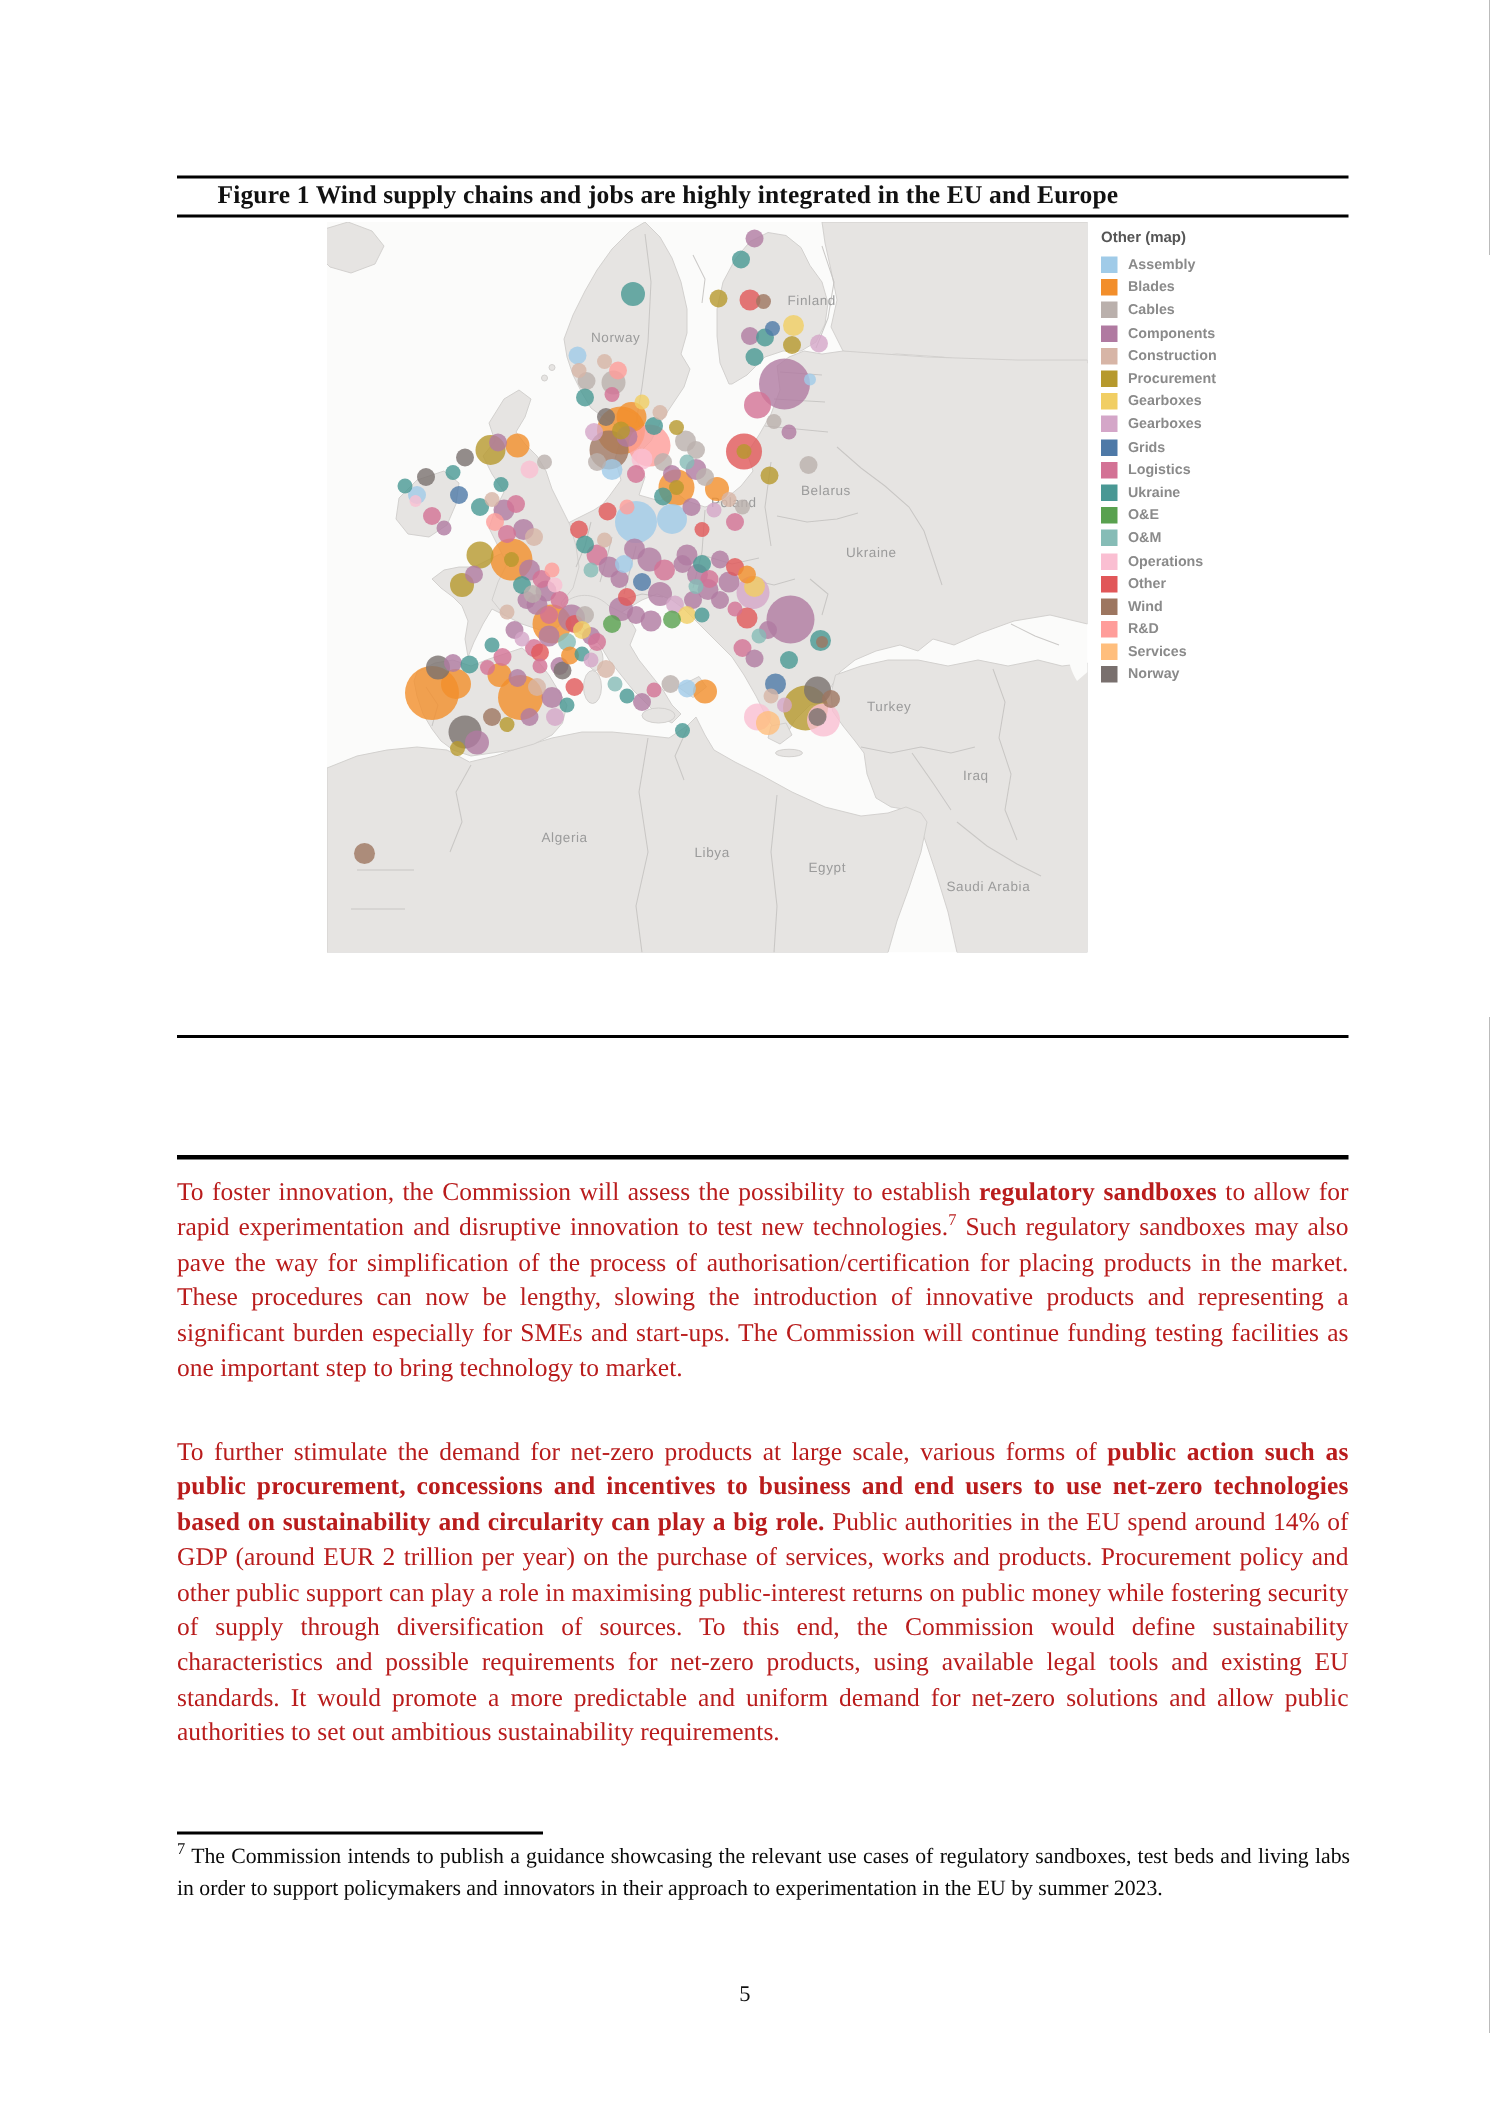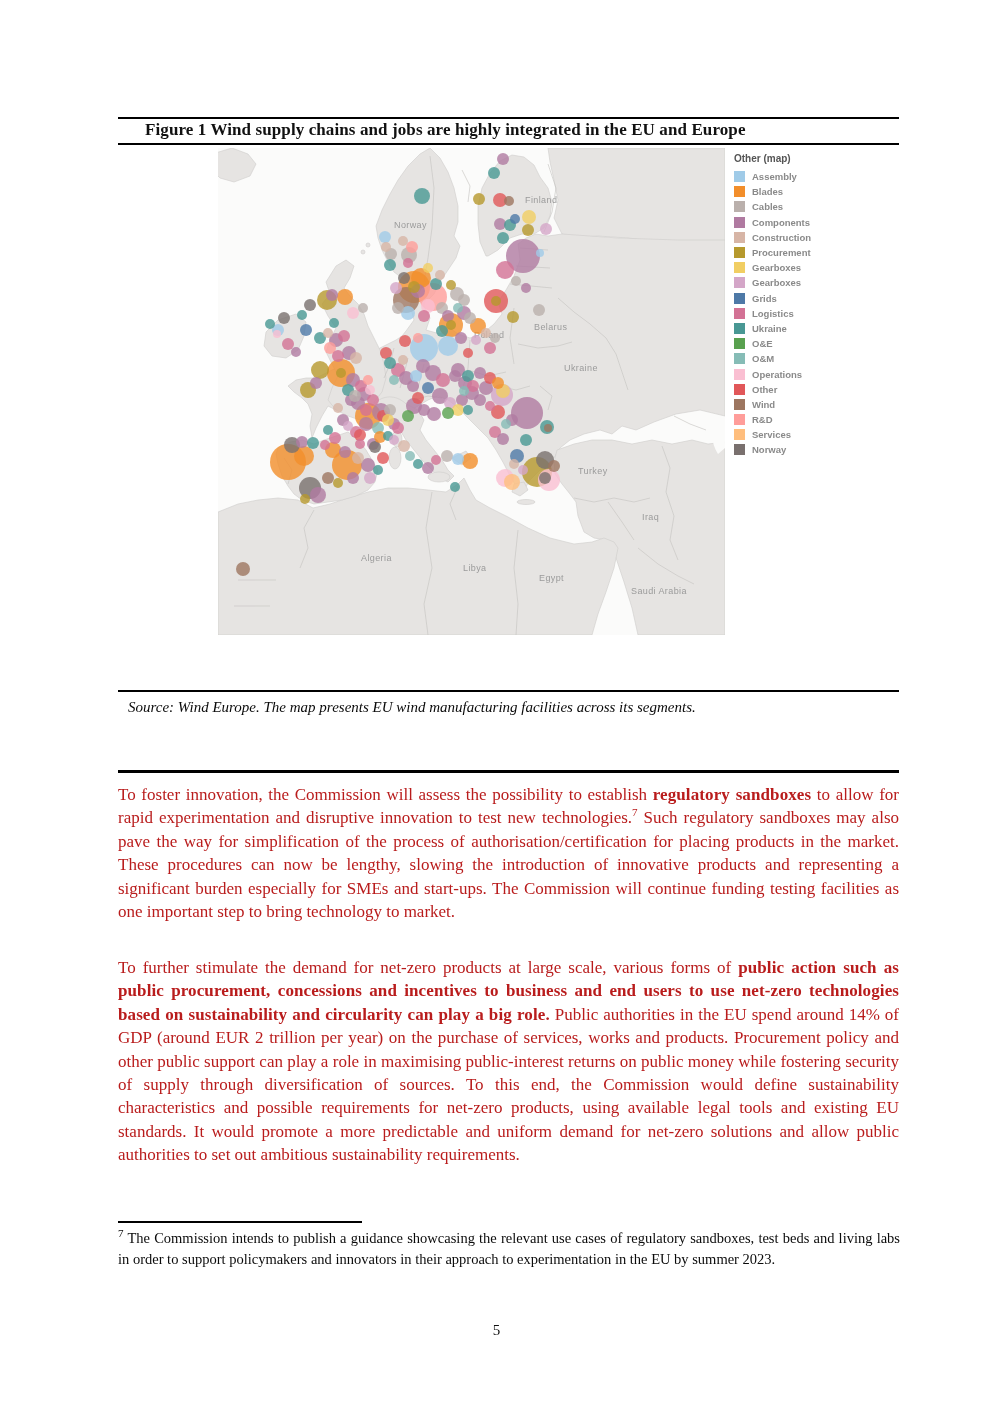--- a/index.html
+++ b/index.html
@@ -416,21 +416,20 @@
         </div>
         <div class="lg-item">
           <span class="lg-swatch" style="background: rgb(121, 112, 110);"></span>
           <span class="lg-label">Norway</span>
         </div>
       </div>
   </div>
 
   <div class="rule" style="left:118px;top:690px;width:781px;height:2px;"></div>
   <div id="source-block">
-    <div>Source: Wind Europe. The map presents EU wind manufacturing facilities across its segments.</div>
   </div>
   <div class="rule" style="left:118px;top:770px;width:781px;height:3px;"></div>
 
   <div id="para1" class="bodypara" style="top:783px;"><span>To foster innovation, the Commission will assess the possibility to establish </span><b>regulatory sandboxes</b><span> to allow for rapid experimentation and disruptive innovation to test new technologies.</span><sup>7</sup><span> Such regulatory sandboxes may also pave the way for simplification of the process of authorisation/certification for placing products in the market. These procedures can now be lengthy, slowing the introduction of innovative products and representing a significant burden especially for SMEs and start-ups. The Commission will continue funding testing facilities as one important step to bring technology to market.</span></div>
   <div id="para2" class="bodypara" style="top:956px;"><span>To further stimulate the demand for net-zero products at large scale, various forms of </span><b>public action such as public procurement, concessions and incentives to business and end users to use net-zero technologies based on sustainability and circularity can play a big role.</b><span> Public authorities in the EU spend around 14% of GDP (around EUR 2 trillion per year) on the purchase of services, works and products. Procurement policy and other public support can play a role in maximising public-interest returns on public money while fostering security of supply through diversification of sources. To this end, the Commission would define sustainability characteristics and possible requirements for net-zero products, using available legal tools and existing EU standards. It would promote a more predictable and uniform demand for net-zero solutions and allow public authorities to set out ambitious sustainability requirements.</span></div>
 
   <div class="rule" style="left:118px;top:1221px;width:244px;height:2px;"></div>
   <div id="footnote"><sup>7</sup><span> The Commission intends to publish a guidance showcasing the relevant use cases of regulatory sandboxes, test beds and living labs in order to support policymakers and innovators in their approach to experimentation in the EU by summer 2023.</span></div>
 
   <div id="page-num">5</div>

